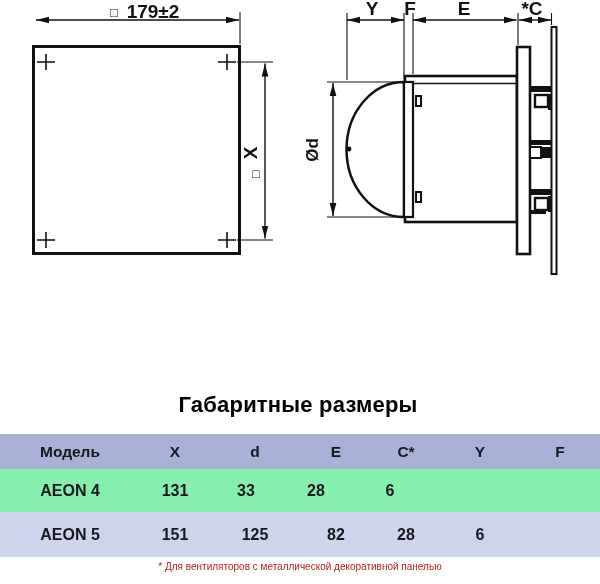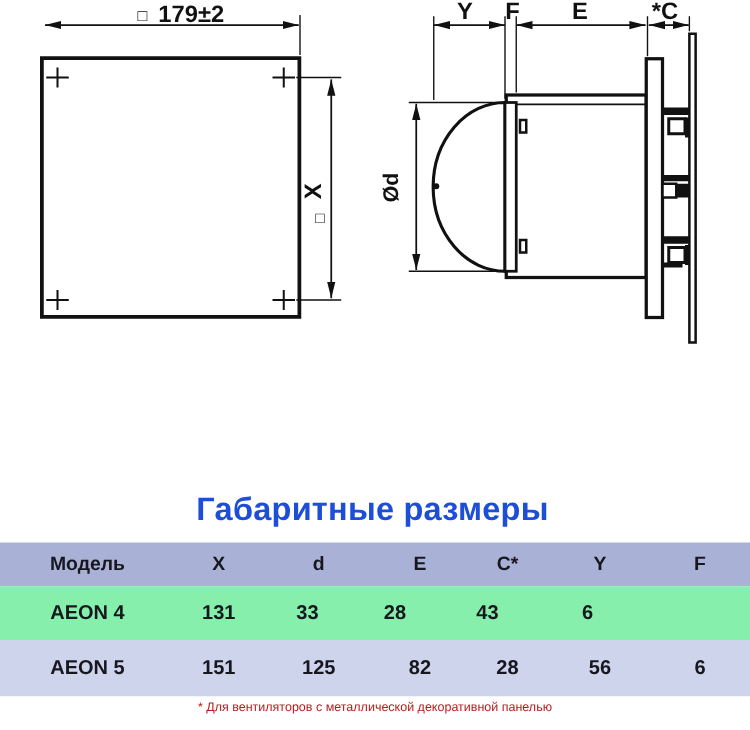--- a/index.html
+++ b/index.html
@@ -4,21 +4,21 @@
 <style>
   html,body{margin:0;padding:0;background:#fff;}
   .page{
     position:relative;width:600px;height:584px;background:#fff;overflow:hidden;
     font-family:"Liberation Sans",sans-serif;color:#17171f;
   }
   svg text{font-family:"Liberation Sans",sans-serif;fill:#111;}
   .drawing{position:absolute;left:0;top:0;}
   .section-title{
     position:absolute;left:0;top:392px;width:596px;text-align:center;
-    font-size:26px;font-weight:700;color:#1d4ed8;letter-spacing:.2px;
+    font-size:22px;font-weight:700;color:#000000;letter-spacing:.2px;
   }
   .dim-table{position:absolute;left:0;top:434px;width:600px;}
   .t-row{display:flex;align-items:center;width:600px;}
   .t-head{height:35px;background:var(--header-bg,#a9b2d6);}
   .t-r1{height:43px;background:#86efac;}
   .t-r2{height:45px;background:var(--row-alt-bg,#ced4eb);}
   .t-cell{text-align:center;font-size:16px;font-weight:600;color:var(--tbl-text,#17171f);}
   .t-head .t-cell{font-size:15.5px;font-weight:700;}
   .c0{width:140px;} .c1{width:70px;} .c2{width:90px;} .c3{width:72px;}
   .c4{width:68px;} .c5{width:80px;} .c6{width:80px;}
@@ -114,29 +114,27 @@
       <div class="t-cell c3">E</div>
       <div class="t-cell c4">C*</div>
       <div class="t-cell c5">Y</div>
       <div class="t-cell c6">F</div>
     </div>
     <div class="t-row t-r1">
       <div class="t-cell c0">AEON 4</div>
       <div class="t-cell c1">131</div>
       <div class="t-cell c3">33</div>
       <div class="t-cell c4">28</div>
-      <div class="t-cell c5">43</div>
       <div class="t-cell c6">6</div>
     </div>
     <div class="t-row t-r2">
       <div class="t-cell c0">AEON 5</div>
       <div class="t-cell c1">151</div>
       <div class="t-cell c2">125</div>
       <div class="t-cell c3">82</div>
       <div class="t-cell c4">28</div>
-      <div class="t-cell c5">56</div>
       <div class="t-cell c6">6</div>
     </div>
   </div>
 
   <div class="footnote">* Для вентиляторов с металлической декоративной панелью</div>
 
 </div>
 
 </body></html>

